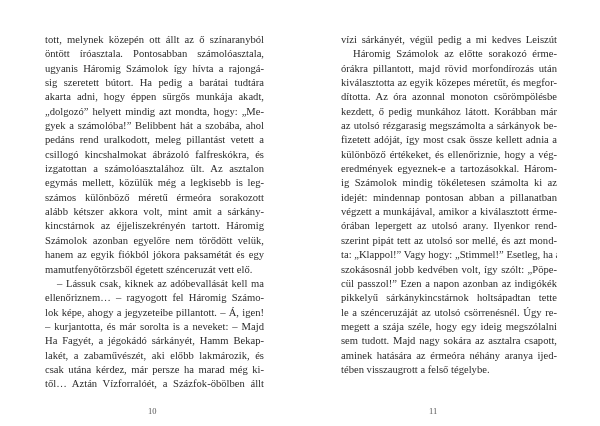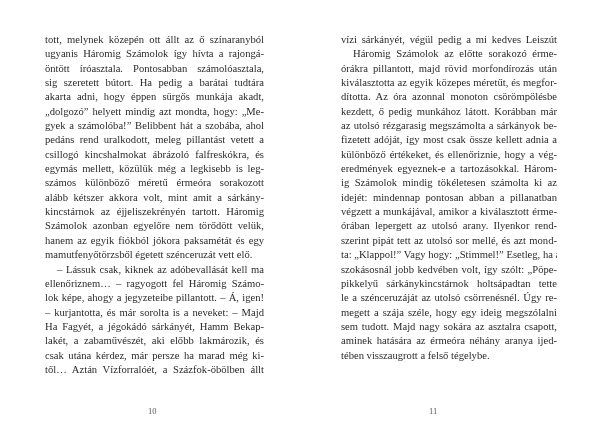--- a/index.html
+++ b/index.html
@@ -25,28 +25,29 @@
   .left .pnum { left: 148px; }
   .right .pnum { left: 121px; }
 </style>
 </head>
 <body>
 
 <div class="spread">
   <div class="page left">
     <div class="col" id="left-col">
         <span class="line">tott, melynek közepén ott állt az ő színaranyból</span>
+        <span class="line">öntött íróasztala. Pontosabban számolóasztala,</span>
         <span class="line">ugyanis Háromig Számolok így hívta a rajongá-</span>
-        <span class="line">öntött íróasztala. Pontosabban számolóasztala,</span>
         <span class="line">sig szeretett bútort. Ha pedig a barátai tudtára</span>
         <span class="line">akarta adni, hogy éppen sürgős munkája akadt,</span>
         <span class="line">„dolgozó” helyett mindig azt mondta, hogy: „Me-</span>
         <span class="line">gyek a számolóba!” Belibbent hát a szobába, ahol</span>
         <span class="line">pedáns rend uralkodott, meleg pillantást vetett a</span>
         <span class="line">csillogó kincshalmokat ábrázoló falfreskókra, és</span>
+        <span class="line">izgatottan a számolóasztalához ült. Az asztalon</span>
         <span class="line">egymás mellett, közülük még a legkisebb is leg-</span>
         <span class="line">számos különböző méretű érmeóra sorakozott</span>
         <span class="line">alább kétszer akkora volt, mint amit a sárkány-</span>
         <span class="line">kincstárnok az éjjeliszekrényén tartott. Háromig</span>
         <span class="line">Számolok azonban egyelőre nem törődött velük,</span>
         <span class="line">hanem az egyik fiókból jókora paksamétát és egy</span>
         <span class="line last">mamutfenyőtörzsből égetett szénceruzát vett elő.</span>
         <span class="line indent">– Lássuk csak, kiknek az adóbevallását kell ma</span>
         <span class="line">ellenőriznem… – ragyogott fel Háromig Számo-</span>
         <span class="line">lok képe, ahogy a jegyzeteibe pillantott. – Á, igen!</span>
@@ -70,20 +71,21 @@
         <span class="line">fizetett adóját, így most csak össze kellett adnia a</span>
         <span class="line">különböző értékeket, és ellenőriznie, hogy a vég-</span>
         <span class="line">eredmények egyeznek-e a tartozásokkal. Három-</span>
         <span class="line">ig Számolok mindig tökéletesen számolta ki az</span>
         <span class="line">idejét: mindennap pontosan abban a pillanatban</span>
         <span class="line">végzett a munkájával, amikor a kiválasztott érme-</span>
         <span class="line">órában lepergett az utolsó arany. Ilyenkor rend-</span>
         <span class="line">szerint pipát tett az utolsó sor mellé, és azt mond-</span>
         <span class="line">ta: „Klappol!” Vagy hogy: „Stimmel!” Esetleg, ha a</span>
         <span class="line">szokásosnál jobb kedvében volt, így szólt: „Pöpe-</span>
+        <span class="line">cül passzol!” Ezen a napon azonban az indigókék</span>
         <span class="line">pikkelyű sárkánykincstárnok holtsápadtan tette</span>
         <span class="line">le a szénceruzáját az utolsó csörrenésnél. Úgy re-</span>
         <span class="line">megett a szája széle, hogy egy ideig megszólalni</span>
         <span class="line">sem tudott. Majd nagy sokára az asztalra csapott,</span>
         <span class="line">aminek hatására az érmeóra néhány aranya ijed-</span>
         <span class="line last">tében visszaugrott a felső tégelybe.</span>
       </div>
     <div class="pnum">11</div>
   </div>
 </div>

